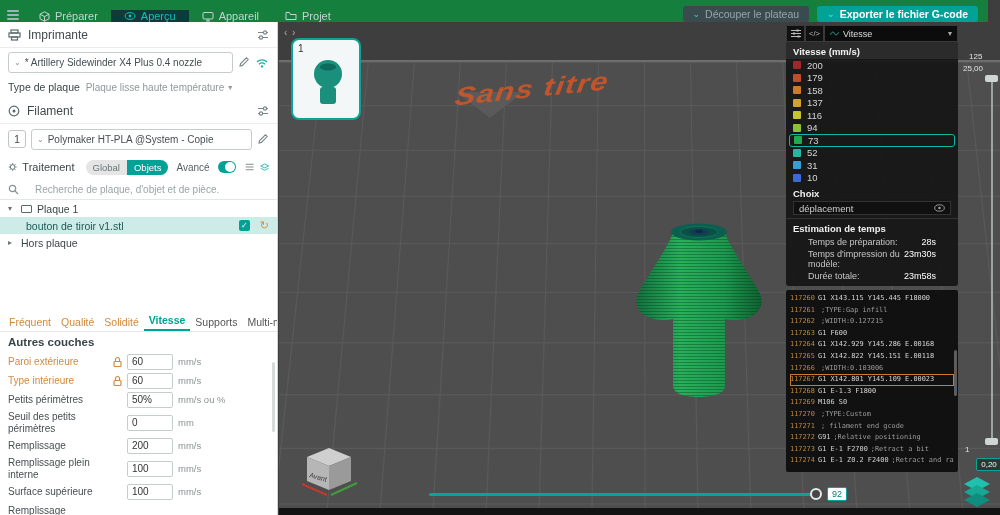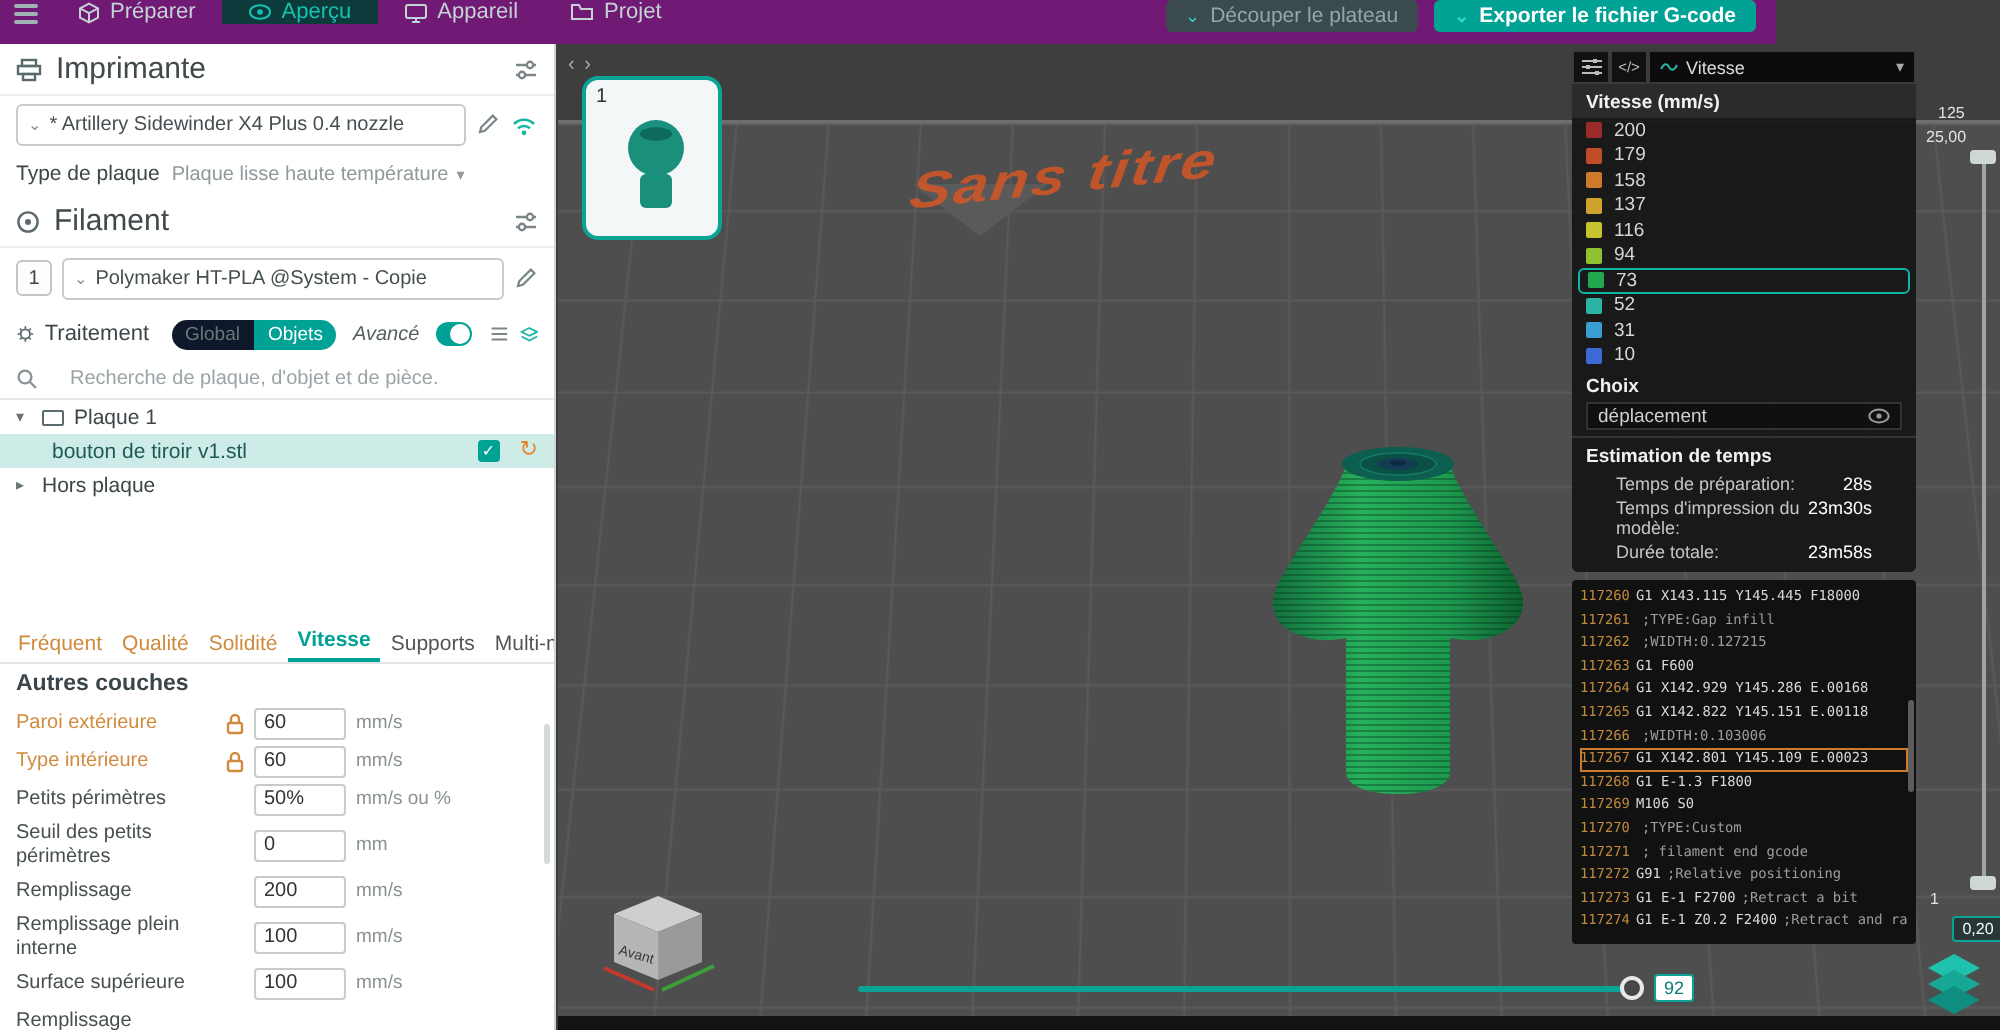--- a/index.html
+++ b/index.html
@@ -1,50 +1,50 @@
 <!DOCTYPE html>
 <html><head>
 <meta charset="utf-8">
 <style>
   * { margin:0; padding:0; box-sizing:border-box; }
   html,body { width:1000px; height:515px; overflow:hidden; font-family:"Liberation Sans", sans-serif; background:#3e3e3e; }
   .app { position:relative; width:1000px; height:515px; }
 
   
-  .topbar { position:absolute; left:0; top:0; width:888px; height:22px; background:#701a75; display:flex; align-items:flex-start; color:#c4d2d4; font-size:11px; z-index:50; }
+  .topbar { position:absolute; left:0; top:0; width:988px; height:22px; background:#15803d; display:flex; align-items:flex-end; color:#c4d2d4; font-size:11px; z-index:50; }
   .appmenu { width:26px; display:flex; align-items:center; justify-content:center; color:#9fb3b6; }
   .appmenu .bars { width:12px; }
   .appmenu .bars div { height:2px; background:#9fb3b6; margin:2px 0; border-radius:1px; }
   .ttab { display:flex; align-items:center; gap:5px; padding:0 13px; cursor:default; }
   .ttab svg { display:block; }
   .ttab.active { background:#0d3a3a; color:#15c2b2; }
   .topbar-right { margin-left:auto; display:flex; align-items:center; gap:8px; padding-right:10px; }
   .tbtn { height:16px; display:flex; align-items:center; gap:5px; padding:0 10px; border-radius:3px; font-size:10.5px; white-space:nowrap; }
   .tbtn .chev { color:#2fd8c6; font-size:9px; line-height:1; }
   .tbtn.slice { background:#3a4a4f; color:#93a6aa; }
   .tbtn.export { background:#00a295; color:#ffffff; font-weight:bold; }
 
   
   .sidebar { position:absolute; left:0; top:22px; width:278px; height:493px; background:#ffffff; border-right:1px solid #cfd6d6; color:#3c4648; overflow:hidden; z-index:40; }
   .srow { display:flex; align-items:center; padding:0 8px; }
-  .sec-head { height:26px; border-bottom:1px solid #ececec; font-size:15px; color:#40494b; gap:7px; }
+  .sec-head { height:26px; border-bottom:1px solid #ececec; font-size:12px; color:#40494b; gap:7px; }
   .sec-head .sec-label { flex:1; }
   .combo-row { height:28px; gap:5px; }
   .combo { flex:1; height:21px; border:1px solid #c6cccc; border-radius:3px; display:flex; align-items:center; gap:4px; padding:0 5px; font-size:10px; color:#454f51; overflow:hidden; white-space:nowrap; }
   .combo .carat { color:#8a9496; font-size:8px; }
   .combo .ctext { overflow:hidden; text-overflow:ellipsis; }
   .plate-row { height:22px; font-size:10.5px; gap:6px; }
   .plate-row .pvalue { color:#8f999b; display:flex; align-items:center; gap:4px; font-size:10px; }
   .fil-row { height:30px; gap:5px; }
   .fil-index { width:18px; height:18px; border:1px solid #c0c6c6; border-radius:3px; display:flex; align-items:center; justify-content:center; font-size:10px; color:#444; background:#fdfdfd; }
   .proc-row { height:26px; gap:5px; font-size:11px; }
   .pill { font-size:9.5px; padding:2px 7px; }
-  .pill.global { background:#0f172a; color:#6a7678; border-radius:9px 0 0 9px; }
+  .pill.global { background:#e5e5e5; color:#6a7678; border-radius:9px 0 0 9px; }
   .pill.objects { background:#00a295; color:#fff; border-radius:0 9px 9px 0; }
-  .advanced-label { font-size:10px; color:#555f61; margin-left:3px;font-style:italic; }
+  .advanced-label { font-size:10px; color:#555f61; margin-left:3px; }
   .toggle { width:24px; height:12px; background:#00a295; border-radius:7px; position:relative; margin-left:3px; }
   .toggle .knob { position:absolute; right:1px; top:1px; width:10px; height:10px; background:#fff; border-radius:50%; }
   .search-row { height:20px; border-bottom:1px solid #e4e7e7; gap:6px; }
   .search-row input { border:none; outline:none; flex:1; font-size:10px; color:#444; font-family:"Liberation Sans",sans-serif;padding-left:10px; }
   .search-row input::placeholder { color:#9aa4a6; }
   .tree-row { height:17px; font-size:10.5px; gap:5px; }
   .tree-row .caret { font-size:8px; color:#6a7476; width:8px; }
   .tree-row.selected { background:#cdebe7; color:#1d5a54; padding-left:26px; }
   .plate-ic { width:11px; height:8px; border:1.3px solid #5a6a6c; border-radius:1px; }
   .chk { width:11px; height:11px; background:#00a295; border-radius:2px; color:#fff; font-size:8px; display:flex; align-items:center; justify-content:center; margin-left:auto; }

